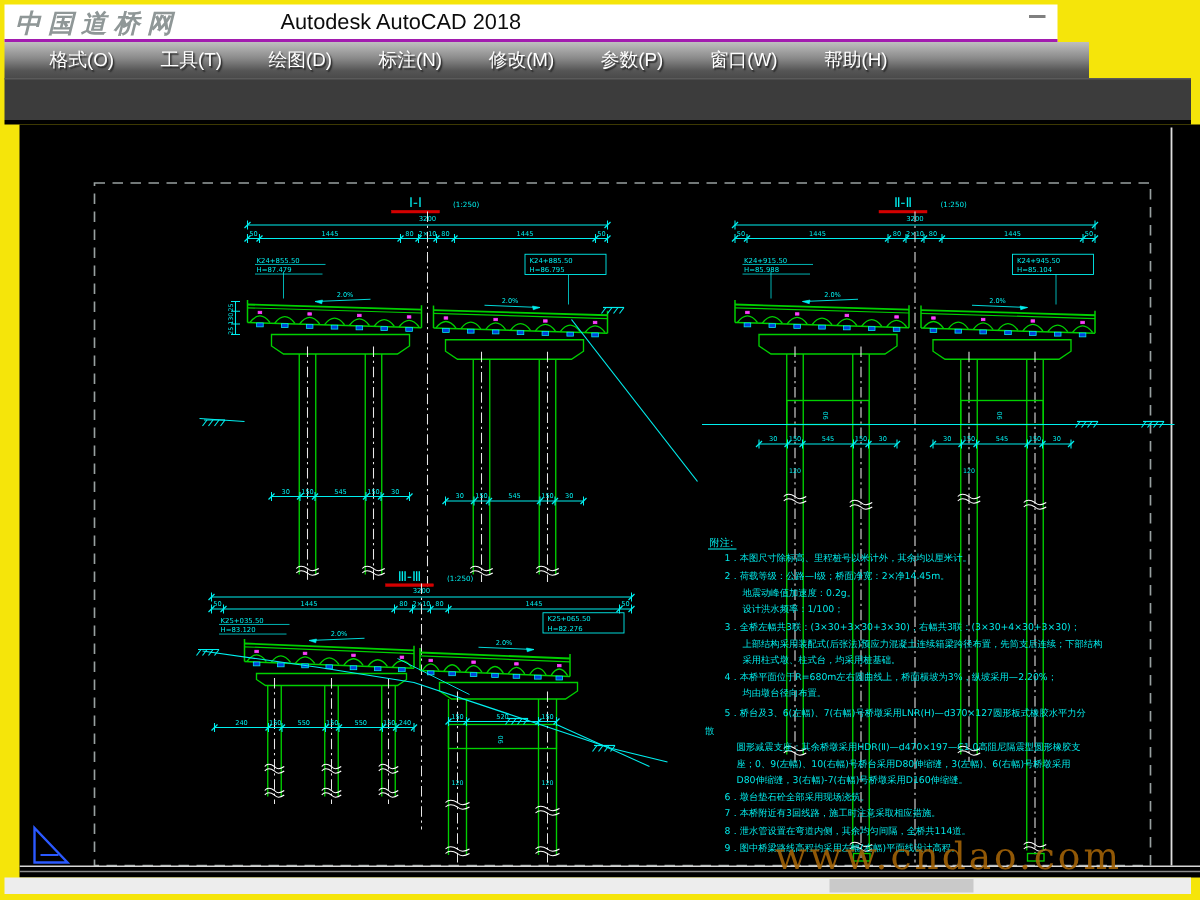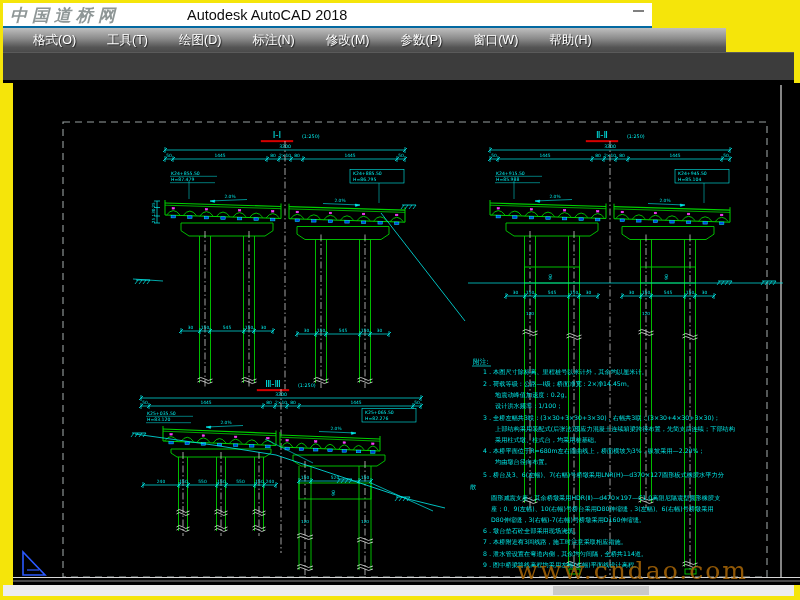--- a/index.html
+++ b/index.html
@@ -1,19 +1,19 @@
 <!DOCTYPE html>
 <html><head>
 <meta charset="utf-8">
 <style>
   html,body{margin:0;padding:0;background:#222;}
   .frame{position:relative;width:800px;height:600px;background:#f5e50a;overflow:hidden;
          font-family:"Liberation Sans",sans-serif;}
-  .titlebar{position:absolute;left:3px;top:3px;width:649px;height:23px;background:#ffffff;
-            border-bottom:2px solid #0369a1;}
+  .titlebar{position:absolute;left:3px;top:3px;width:702px;height:23px;background:#ffffff;
+            border-bottom:2px solid #a21caf;}
   .logo{position:absolute;left:7px;top:1px;font-size:17px;letter-spacing:5px;color:#8f9797;
         font-family:"DejaVu Serif",serif;font-style:italic;font-weight:bold;}
   .titletext{position:absolute;left:184px;top:4px;font-size:14.5px;color:#0c0c0c;display:flex;gap:26px;white-space:nowrap;}
   .minbtn{position:absolute;right:8px;top:7px;width:11px;height:2px;background:#808080;}
   .menubar{position:absolute;left:3px;top:28px;width:723px;height:24px;
            background:linear-gradient(#bfbfbf,#8a8a8a 45%,#555 80%,#4a4a4a);
            display:flex;align-items:center;padding-left:30px;box-sizing:border-box;}
   .menu-item{color:#fff;font-size:12.5px;margin-right:31px;text-shadow:1px 1px 1px #222;cursor:default;white-space:nowrap;}
   .toolbar{position:absolute;left:3px;top:52px;width:791px;height:28px;background:#3c3c3c;
            border-top:1px solid #5a5a5a;box-sizing:border-box;}

